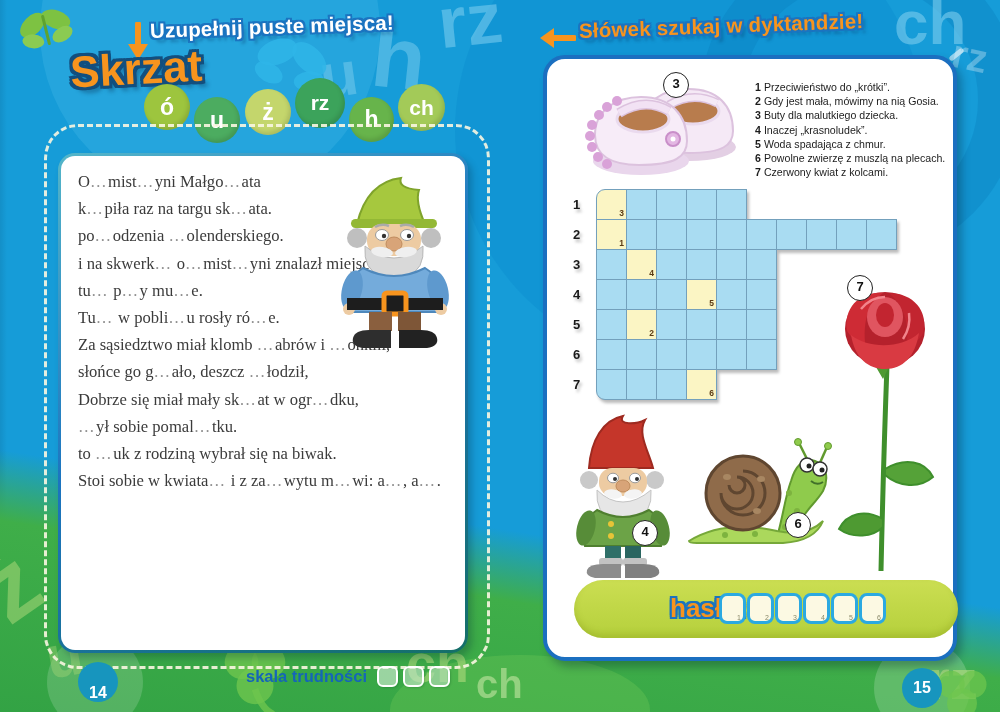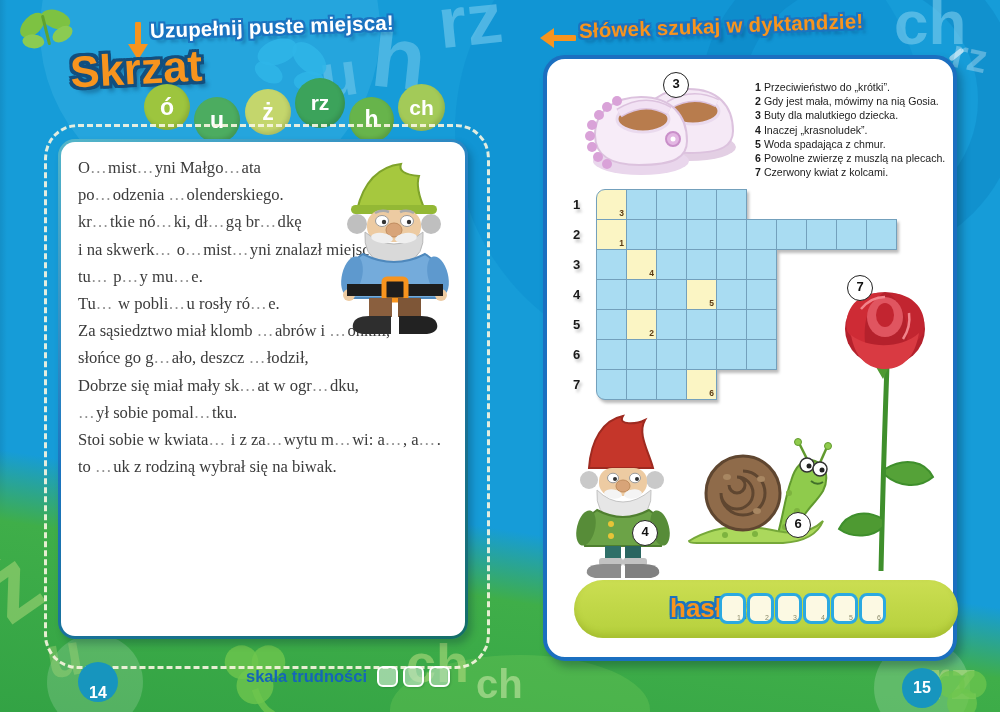--- a/index.html
+++ b/index.html
@@ -27,21 +27,21 @@
   .orange-o{color:#F7941E;text-shadow:-2px -2px 0 #1B74C0,0 -2px 0 #1B74C0,2px -2px 0 #1B74C0,-2px 0 0 #1B74C0,2px 0 0 #1B74C0,-2px 2px 0 #1B74C0,0 2px 0 #1B74C0,2px 2px 0 #1B74C0,4px 5px 3px rgba(10,60,110,.35);}
   .hdr-left-label{left:150px;top:19px;}
   .hdr-right-label{left:579px;top:19px;}
   .title{position:absolute;left:70px;top:44px;margin:0;font-size:44px;font-weight:bold;color:#F7941E;transform:rotate(-3deg);
     text-shadow:-3px -3px 0 #134F7E,0 -3px 0 #134F7E,3px -3px 0 #134F7E,-3px 0 0 #134F7E,3px 0 0 #134F7E,-3px 3px 0 #134F7E,0 3px 0 #134F7E,3px 3px 0 #134F7E,5px 6px 4px rgba(8,45,80,.4);}
   .arrow-svg{position:absolute;}
   
   .chip{position:absolute;border-radius:50%;color:#fff;font-weight:bold;display:flex;align-items:center;justify-content:center;box-shadow:inset -2px -3px 4px rgba(0,0,0,.12);}
   
   .dashed-frame{position:absolute;left:44px;top:124px;width:446px;height:545px;border:3px dashed rgba(250,247,225,.9);border-radius:34px;box-sizing:border-box;}
-  .card-left-wrap{position:absolute;left:58px;top:139px;width:410px;height:500px;border-radius:17px;padding:3px;box-sizing:border-box;
+  .card-left-wrap{position:absolute;left:58px;top:153px;width:410px;height:500px;border-radius:17px;padding:3px;box-sizing:border-box;
     background:linear-gradient(150deg,#54B6C9,#1B74C0 45%,#156F67);box-shadow:4px 5px 7px rgba(0,30,50,.25);}
   .card-left{position:relative;width:100%;height:100%;background:#fff;border-radius:14px;overflow:hidden;}
   .poem{position:absolute;left:17px;top:12px;font-family:"Liberation Serif",serif;font-size:16.6px;color:#3b3b3b;line-height:27.2px;white-space:nowrap;}
   .dots{color:#8f8f8f;letter-spacing:1.5px;}
   .gnome-left{position:absolute;left:262px;top:16px;}
   
   .pagenum{position:absolute;width:40px;height:40px;border-radius:50%;background:#1795BE;color:#fff;font-weight:bold;font-size:16px;display:flex;align-items:center;justify-content:center;}
   .pn-left{left:78px;top:662px;align-items:flex-end;}
   .pn-right{left:902px;top:668px;}
   .difficulty{position:absolute;left:246px;top:666px;display:flex;align-items:center;gap:6px;text-align:center;}
@@ -146,31 +146,31 @@
         <div class="chip" style="left: 349px; top: 97px; width: 45px; height: 45px; background: rgb(103, 180, 75); font-size: 23px;">h</div>
         <div class="chip" style="left: 398px; top: 84px; width: 47px; height: 47px; background: rgb(163, 202, 88); font-size: 21px;">ch</div>
       </div>
 
     <div class="dashed-frame"></div>
 
     <div class="card-left-wrap">
       <div class="card-left">
         <div class="poem" id="poem">
             <div>O<span class="dots">…</span>mist<span class="dots">…</span>yni Małgo<span class="dots">…</span>ata</div>
+            <div>k<span class="dots">…</span>piła raz na targu sk<span class="dots">…</span>ata.</div>
             <div>po<span class="dots">…</span>odzenia <span class="dots">…</span>olenderskiego.</div>
-            <div>kr<span class="dots">…</span>tkie nó<span class="dots">…</span>ki, dł<span class="dots">…</span>gą br<span class="dots">…</span>dkę</div>
             <div>i na skwerk<span class="dots">…</span> o<span class="dots">…</span>mist<span class="dots">…</span>yni znalazł miejsce</div>
             <div>tu<span class="dots">…</span> p<span class="dots">…</span>y mu<span class="dots">…</span>e.</div>
             <div>Tu<span class="dots">…</span> w pobli<span class="dots">…</span>u rosły ró<span class="dots">…</span>e.</div>
             <div>Za sąsiedztwo miał klomb <span class="dots">…</span>abrów i <span class="dots">…</span>onkili,</div>
             <div>słońce go g<span class="dots">…</span>ało, deszcz <span class="dots">…</span>łodził,</div>
             <div>Dobrze się miał mały sk<span class="dots">…</span>at w ogr<span class="dots">…</span>dku,</div>
             <div><span class="dots">…</span>ył sobie pomal<span class="dots">…</span>tku.</div>
+            <div>to <span class="dots">…</span>uk z rodziną wybrał się na biwak.</div>
             <div> Stoi sobie w kwiata<span class="dots">…</span> i z za<span class="dots">…</span>wytu m<span class="dots">…</span>wi: a<span class="dots">…</span>,  a<span class="dots">…</span>.</div>
-            <div>to <span class="dots">…</span>uk z rodziną wybrał się na biwak.</div>
           </div>
 
         <svg class="gnome-left" width="145" height="180" viewBox="0 0 145 180">
           <path d="M34,52 Q44,10 78,6 Q74,16 96,18 Q92,30 102,52 Z" fill="#A6C83E" stroke="#7FA32B" stroke-width="2"></path>
           <rect x="28" y="47" width="86" height="9" rx="4.5" fill="#93B835"></rect>
           <circle cx="34" cy="66" r="10" fill="#BFBFBF"></circle>
             <circle cx="108" cy="66" r="10" fill="#BFBFBF"></circle>
           <rect x="44" y="52" width="54" height="32" rx="15" fill="#EDCBA2"></rect>
           <ellipse cx="59" cy="63" rx="6.5" ry="5.5" fill="#fff" stroke="#9a9a9a"></ellipse>
             <circle cx="61" cy="64" r="2.2" fill="#333"></circle>

